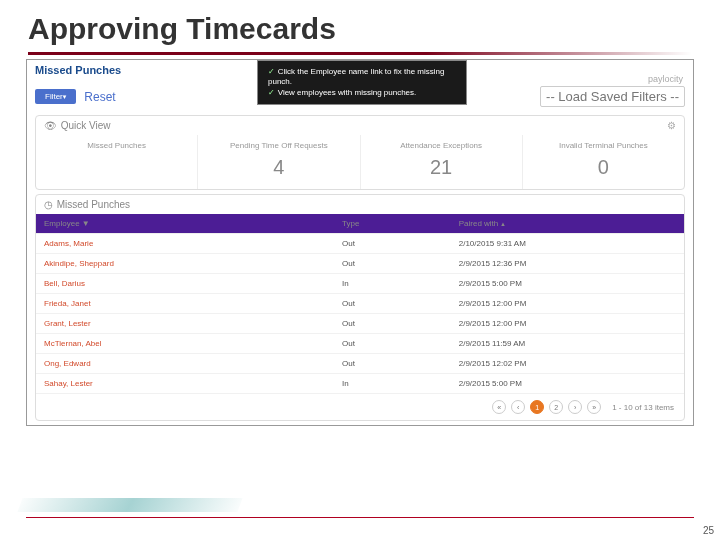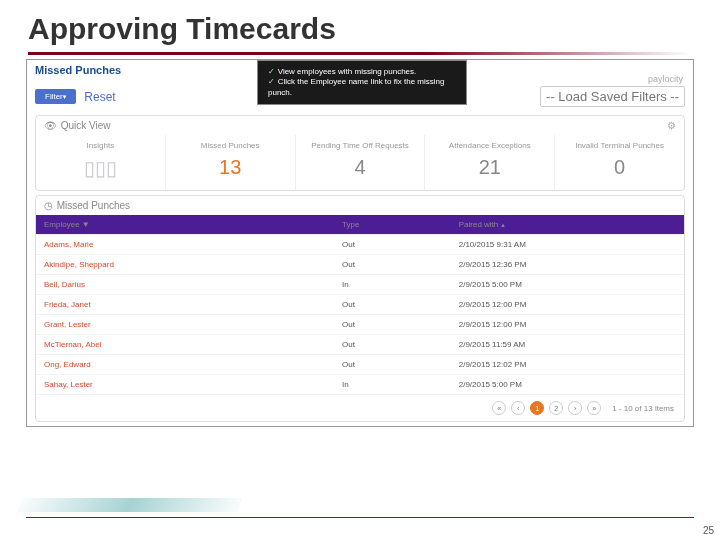--- a/index.html
+++ b/index.html
@@ -43,22 +43,22 @@
 </head>
 <body>
 
 <div class="slide-title">Approving Timecards</div>
 <div class="underline"></div>
 
 <div class="app-frame">
   <div class="app-header">
     <span class="app-header-title">Missed Punches</span>
     <div class="tipbox">
+      <div><span class="check">✓</span><span>Click the Employee name link to fix the missing punch.</span></div>
       <div><span class="check">✓</span><span>View employees with missing punches.</span></div>
-      <div><span class="check">✓</span><span>Click the Employee name link to fix the missing punch.</span></div>
     </div>
     <span class="logobox">paylocity</span>
   </div>
 
   <div class="filterbar">
     <span class="filterbtn">
       <span>Filter</span>
       <span class="chev">▾</span>
     </span>
     <span class="resetlink">Reset</span>
@@ -66,26 +66,21 @@
   </div>
 
   <div class="panel">
     <div class="panel-head">
       <span>👁</span>
       <span>Quick View</span>
       <span class="gear">⚙</span>
     </div>
     <div class="qv-grid">
       <div class="qv-cell">
-        <div class="qv-label">Insights</div>
-        <div class="insights-icon">▯▯▯</div>
-      </div>
-      <div class="qv-cell">
         <div class="qv-label">Missed Punches</div>
-        <div class="qv-value accent">13</div>
       </div>
       <div class="qv-cell">
         <div class="qv-label">Pending Time Off Requests</div>
         <div class="qv-value">4</div>
       </div>
       <div class="qv-cell">
         <div class="qv-label">Attendance Exceptions</div>
         <div class="qv-value">21</div>
       </div>
       <div class="qv-cell">

